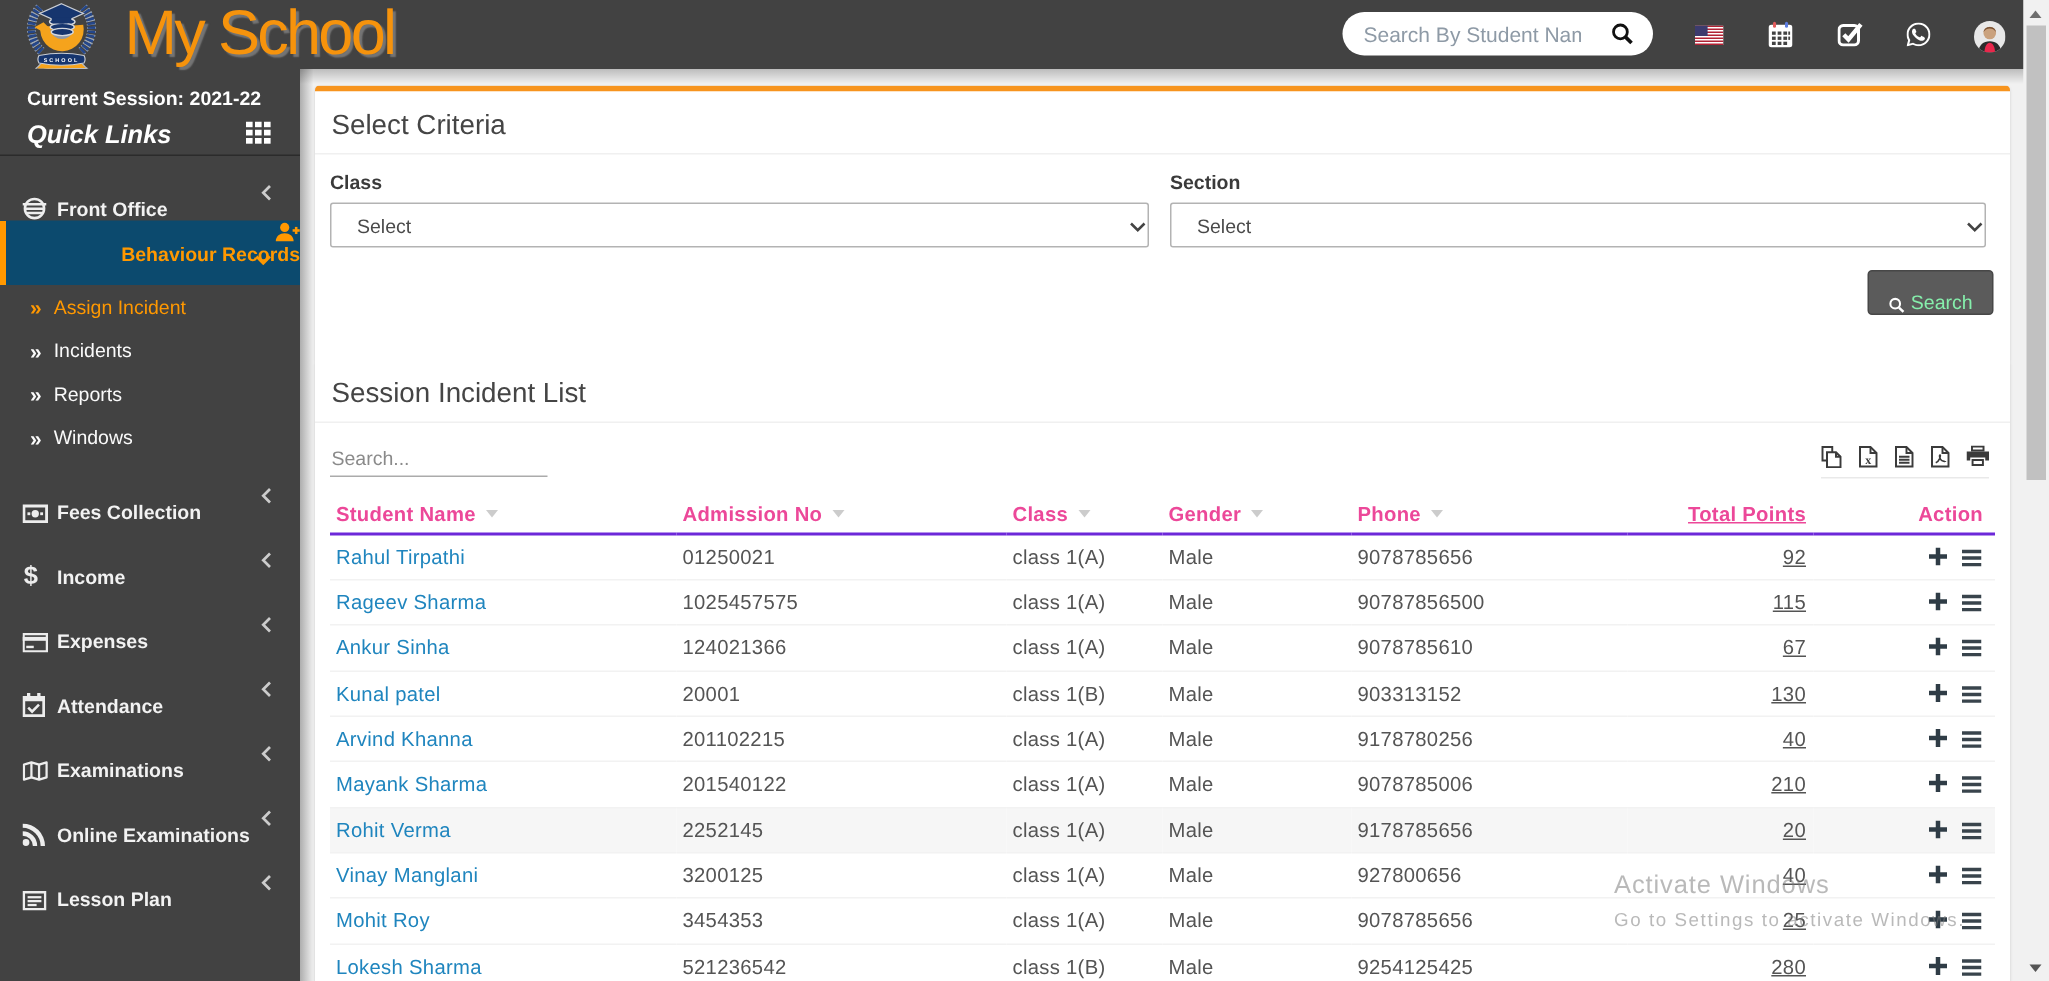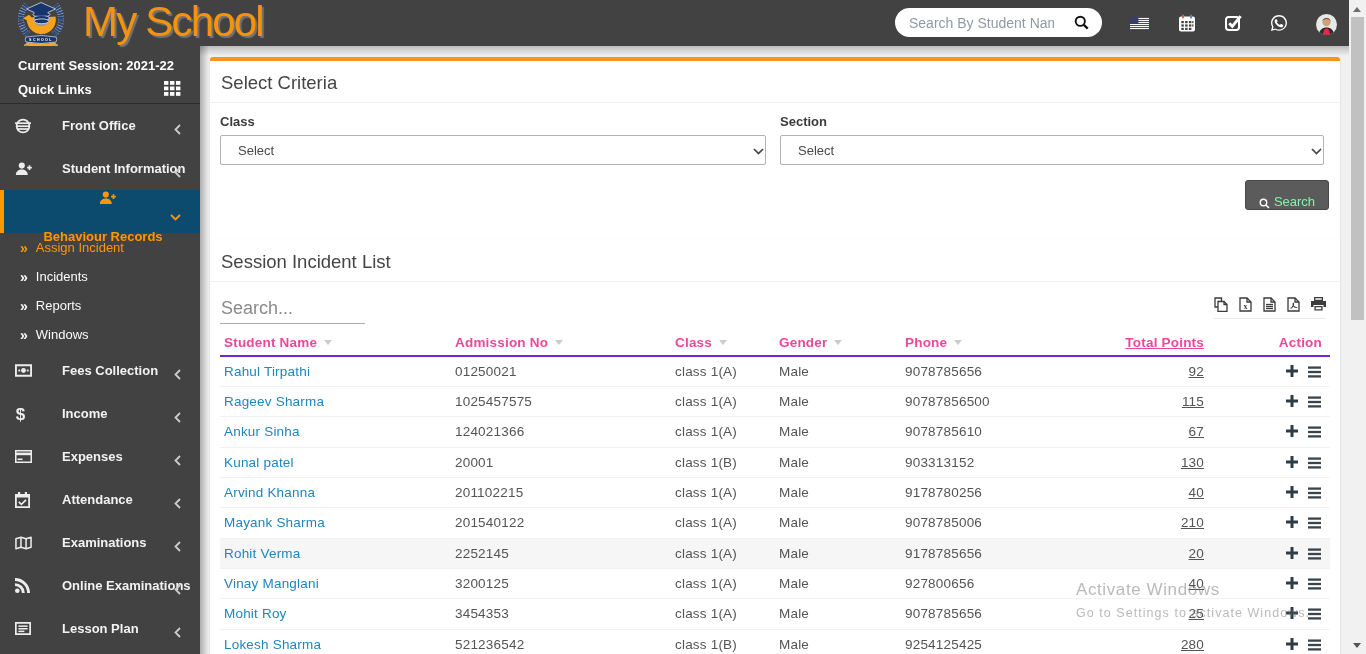--- a/index.html
+++ b/index.html
@@ -7,23 +7,23 @@
 
 #topbar { position:absolute; left:0; top:0; width:1349px; height:46px; background:#424242; }
 #brand { position:absolute; left:83px; top:-2px; font-size:42px; color:#f6930c; text-shadow:2px 2px 1px #757575; letter-spacing:-1.8px; }
 
 #searchpill { position:absolute; left:895px; top:8px; width:207px; height:29px; background:#fff; border-radius:15px; }
 #searchpill .ph { position:absolute; left:14px; top:7px; font-size:14px; color:#8e9aa6; white-space:nowrap; overflow:hidden; width:145px; }
 
 #sidebar { position:absolute; left:0; top:46px; width:200px; height:608px; background:#424242; }
 #session { padding:8px 12px 0 18px; color:#fff; border-bottom:1px solid rgba(0,0,0,0.35); height:58px; }
 #session .l1 { font-size:13px; font-weight:bold; line-height:24px; }
-#session .l2 { font-size:13px; font-weight:bold; line-height:24px; position:relative; }
+#session .l2 { font-size:17px; font-weight:bold; line-height:24px; position:relative;font-style:italic; }
 .menu { list-style:none; }
-.mi { height:43px; display:flex; align-items:center; position:relative; color:#f2f2f2;gap:24px; }
+.mi { height:43px; display:flex; align-items:flex-end; position:relative; color:#f2f2f2; }
 .mi .ic { width:17px; margin-left:15px; display:flex; justify-content:flex-start; }
 .mi .lb { font-size:13px; font-weight:bold; margin-left:6px; white-space:nowrap; }
 .mi .ch { position:absolute; right:19px; top:50%; margin-top:-5px; }
 .mi.active { background:#0c4a6e; box-shadow:inset 4px 0 0 #ff9800; color:#ff9800;flex-direction:column; }
 .sub { height:29px; display:flex; align-items:center; color:#fafafa; }
 .sub .ar { margin-left:20px; font-size:14px; font-weight:bold; line-height:1; }
 .sub .lb { font-size:13px; margin-left:8px; }
 .sub.on { color:#ff9800; }
 
 #content { position:absolute; left:200px; top:46px; width:1149px; height:608px; background:#f1f1f1; }
@@ -31,21 +31,21 @@
 #gradT { position:absolute; left:200px; top:46px; width:1149px; height:10px; background:linear-gradient(to bottom, rgba(0,0,0,0.22), rgba(0,0,0,0)); }
 #card1 { position:absolute; left:210px; top:57px; width:1130px; height:183px; background:#fff; border-top:4px solid #f7941e; border-radius:3px 3px 0 0; box-shadow:0 1px 2px rgba(0,0,0,0.15); }
 #card2 { position:absolute; left:210px; top:240px; width:1130px; height:414px; background:#fff; box-shadow:0 1px 2px rgba(0,0,0,0.15); }
 .cardhead { height:42px; line-height:43px; padding-left:11px; font-size:18.5px; color:#454545; border-bottom:1px solid #f0f0f0; }
 label.flabel { display:block; font-size:13px; font-weight:bold; color:#3a3a3a; padding-top:2px; }
 .selectbox { height:30px; border:1px solid #b3b3b3; border-radius:2px; position:relative; background:#fff; }
 .selectbox .txt { position:absolute; left:17px; top:7px; font-size:13px; color:#4a4a4a; }
 .selectbox .car { position:absolute; right:1px; top:12px; }
 #btnSearch { position:absolute; right:11px; top:119px; width:84px; height:30px; background:#5b5b5b; border:1px solid #474747; border-radius:3px; color:#86efac; font-size:13px; display:flex; align-items:flex-end; justify-content:center; }
 
-#tsearch { position:absolute; left:10px; top:56px; width:145px; border-bottom:1px solid #ababab; font-size:18px; color:#8a8a8a; padding:2px 0 4px 1px; }
+#tsearch { position:absolute; left:10px; top:56px; width:145px; border-bottom:1px solid #ababab; font-size:13px; color:#8a8a8a; padding:2px 0 4px 1px; }
 #expicons { position:absolute; right:14px; top:57px; display:flex; gap:11px; border-bottom:1px solid #e9e9e9; padding:0 0 6px 0; }
 table#dt { position:absolute; left:10px; top:90px; width:1110px; border-collapse:collapse; table-layout:fixed; font-size:13.5px; letter-spacing:0.2px; color:#545454; }
 #dt th { font-weight:bold; color:#ec4899; text-align:left; height:26px; vertical-align:middle; border-bottom:2px solid #6d28d9; padding:0 0 0 4px; }
 #dt td { height:30.35px; vertical-align:middle; border-bottom:1px solid #f2f2f2; padding:0 0 0 4px; }
 #dt .num { text-align:right; padding-right:5px;text-decoration:underline; }
 #dt .act { text-align:right; padding-right:9px; white-space:nowrap; }
 #dt a { color:#1f85be; text-decoration:none; }
 #dt tr.hov td { background:#f6f6f6; }
 .caret-s { display:inline-block; width:0; height:0; border-left:4px solid transparent; border-right:4px solid transparent; border-top:5px solid #cccccc; margin-left:7px; vertical-align:2px; }
 .bars { display:inline-block; vertical-align:-2px; margin-left:10px; }
@@ -394,36 +394,20 @@
               <line x1="2" y1="8.2" x2="14" y2="8.2"></line>
               <line x1="2.6" y1="11" x2="13.4" y2="11"></line>
             </g>
           </svg>
         </span>
         <span class="lb">Front Office</span>
         <span class="ch"><svg width="7" height="11" viewBox="0 0 7 11">
             <path d="M6 1 L1.5 5.5 L6 10" fill="none" stroke="#cccccc" stroke-width="1.8"></path>
           </svg></span>
       </li>
-      <li class="mi">
-        <span class="ic">
-          <svg width="18" height="15" viewBox="0 0 20 16">
-            <g fill="#ededed">
-              <circle cx="8" cy="4.6" r="3.6"></circle>
-              <path d="M1 15.5 c0-4.2 3.2-6.4 7-6.4 s7 2.2 7 6.4 z"></path>
-              <rect x="14.2" y="6.0" width="5.6" height="2.0"></rect>
-              <rect x="16.0" y="4.2" width="2.0" height="5.6"></rect>
-            </g>
-          </svg>
-        </span>
-        <span class="lb">Student Information</span>
-        <span class="ch"><svg width="7" height="11" viewBox="0 0 7 11">
-            <path d="M6 1 L1.5 5.5 L6 10" fill="none" stroke="#cccccc" stroke-width="1.8"></path>
-          </svg></span>
-      </li>
       <li class="mi active">
         <span class="ic">
           <svg width="18" height="15" viewBox="0 0 20 16">
             <g fill="#ff9800">
               <circle cx="8" cy="4.6" r="3.6"></circle>
               <path d="M1 15.5 c0-4.2 3.2-6.4 7-6.4 s7 2.2 7 6.4 z"></path>
               <rect x="14.2" y="6.0" width="5.6" height="2.0"></rect>
               <rect x="16.0" y="4.2" width="2.0" height="5.6"></rect>
             </g>
           </svg>

